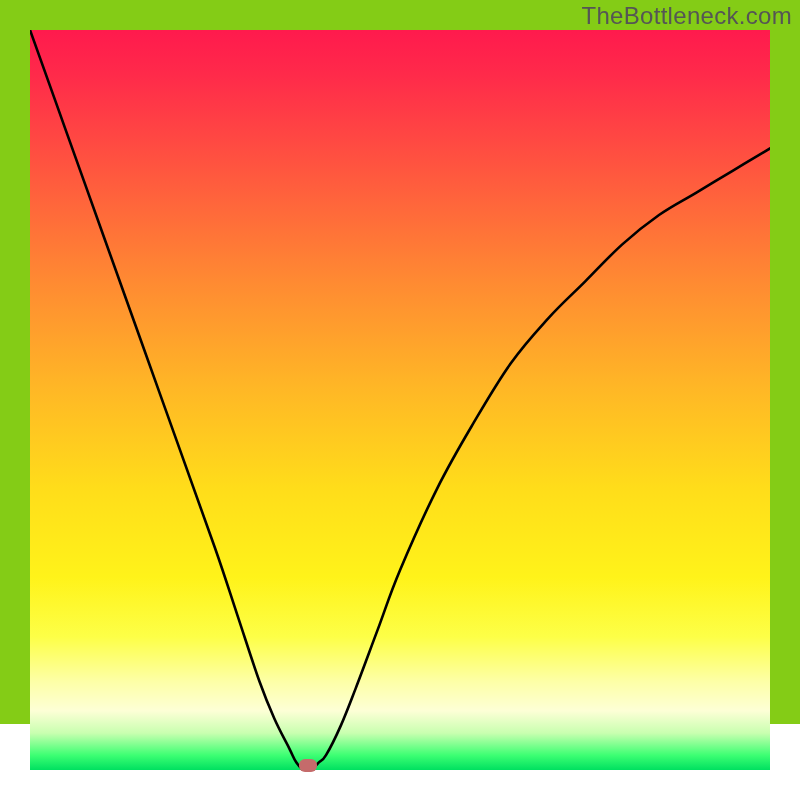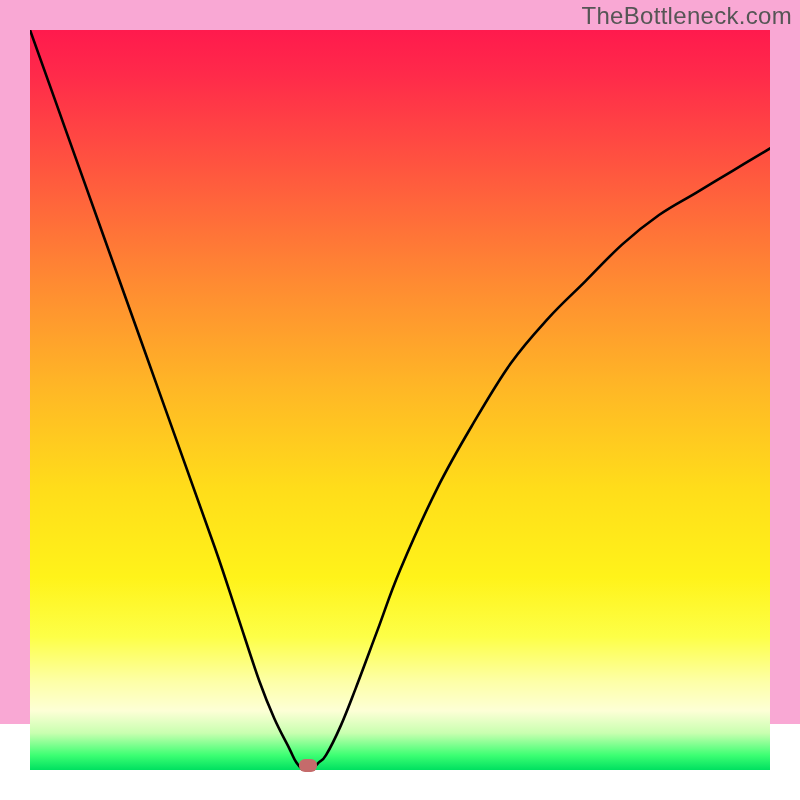--- a/index.html
+++ b/index.html
@@ -7,21 +7,21 @@
     padding: 0;
     width: 800px;
     height: 800px;
     overflow: hidden;
     font-family: Arial, Helvetica, sans-serif;
   }
   .frame {
     position: relative;
     width: 800px;
     height: 724px;
-    background: #f9a8d4;
+    background: #84cc16;
   }
   .plot-area {
     position: absolute;
     left: 30px;
     top: 30px;
     width: 740px;
     height: 740px;
     background: linear-gradient(to bottom,
       #ff1a4d 0%,
       #ff2a4a 6%,

